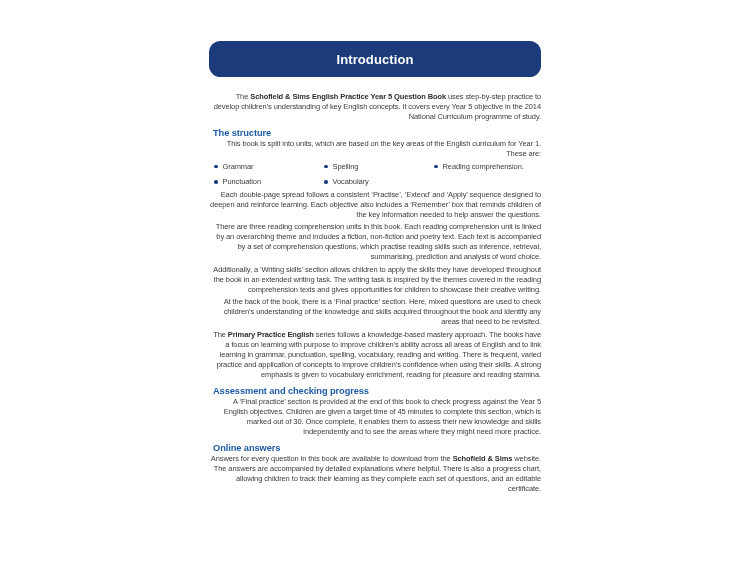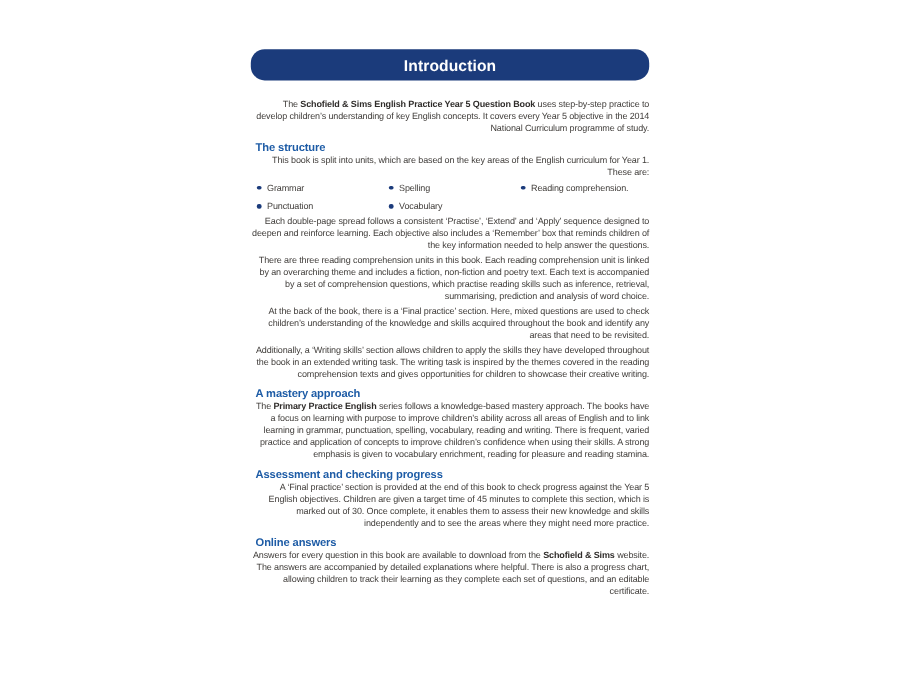--- a/index.html
+++ b/index.html
@@ -15,21 +15,21 @@
     background: #ffffff;
     font-family: "Liberation Sans", sans-serif;
     overflow: hidden;
   }
   .content {
     width: 332px;
     margin: 0 auto;
     padding-top: 41px;
   }
   .banner {
-    height: 26px;
+    height: 36px;
     background: #1b3b7b;
     border-radius: 11.5px;
     display: flex;
     align-items: center;
     justify-content: center;
     margin-bottom: 15px;
   }
   .banner-title {
     color: #ffffff;
     font-weight: bold;
@@ -112,24 +112,23 @@
           <span>Punctuation</span>
         </div>
       <div class="bullet-item">
           <span class="dot"></span>
           <span>Vocabulary</span>
         </div>
     </div>
 
     <p class="body">Each double-page spread follows a consistent ‘Practise’, ‘Extend’ and ‘Apply’ sequence designed to deepen and reinforce learning. Each objective also includes a ‘Remember’ box that reminds children of the key information needed to help answer the questions.</p>
     <p class="body">There are three reading comprehension units in this book. Each reading comprehension unit is linked by an overarching theme and includes a fiction, non-fiction and poetry text. Each text is accompanied by a set of comprehension questions, which practise reading skills such as inference, retrieval, summarising, prediction and analysis of word choice.</p>
+    <p class="body">Additionally, a ‘Writing skills’ section allows children to apply the skills they have developed throughout the book in an extended writing task. The writing task is inspired by the themes covered in the reading comprehension texts and gives opportunities for children to showcase their creative writing.</p>
     <p class="body">At the back of the book, there is a ‘Final practice’ section. Here, mixed questions are used to check children’s understanding of the knowledge and skills acquired throughout the book and identify any areas that need to be revisited.</p>
-    <p class="body">Additionally, a ‘Writing skills’ section allows children to apply the skills they have developed throughout the book in an extended writing task. The writing task is inspired by the themes covered in the reading comprehension texts and gives opportunities for children to showcase their creative writing.</p>
 
-    <h2 class="sec">A mastery approach</h2>
     <p class="body"><span>The </span><b>Primary Practice English</b><span> series follows a knowledge-based mastery approach. The books have a focus on learning with purpose to improve children’s ability across all areas of English and to link learning in grammar, punctuation, spelling, vocabulary, reading and writing. There is frequent, varied practice and application of concepts to improve children’s confidence when using their skills. A strong emphasis is given to vocabulary enrichment, reading for pleasure and reading stamina.</span></p>
 
     <h2 class="sec">Assessment and checking progress</h2>
     <p class="body">A ‘Final practice’ section is provided at the end of this book to check progress against the Year 5 English objectives. Children are given a target time of 45 minutes to complete this section, which is marked out of 30. Once complete, it enables them to assess their new knowledge and skills independently and to see the areas where they might need more practice.</p>
 
     <h2 class="sec">Online answers</h2>
     <p class="body"><span>Answers for every question in this book are available to download from the </span><b>Schofield &amp; Sims</b><span> website. The answers are accompanied by detailed explanations where helpful. There is also a progress chart, allowing children to track their learning as they complete each set of questions, and an editable certificate.</span></p>
 
   </div>
 </div>

